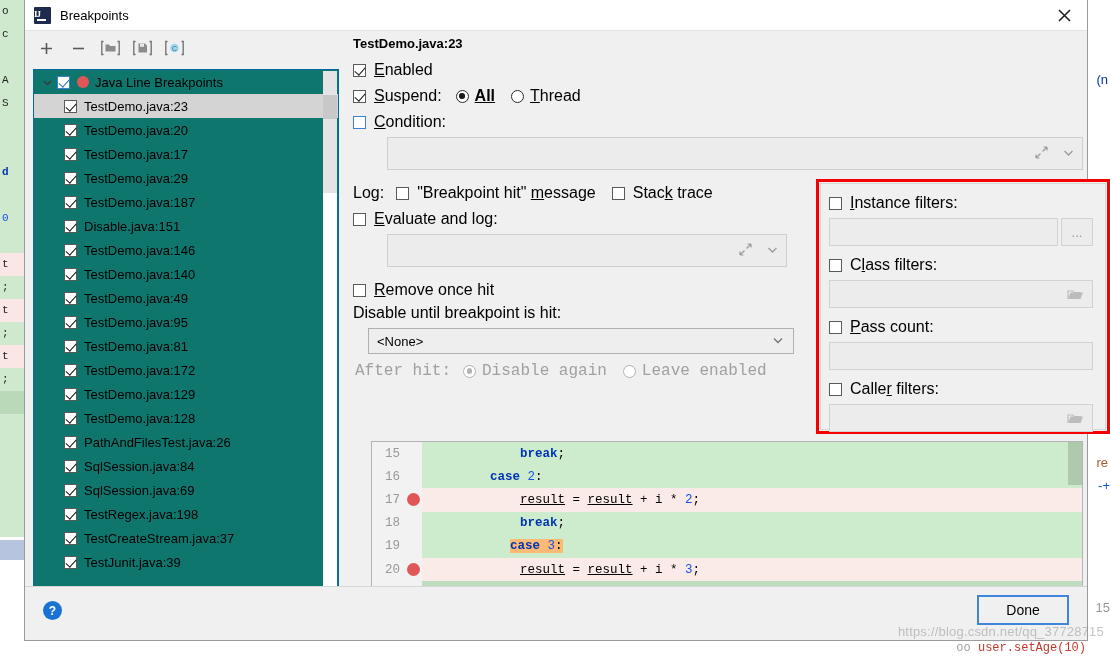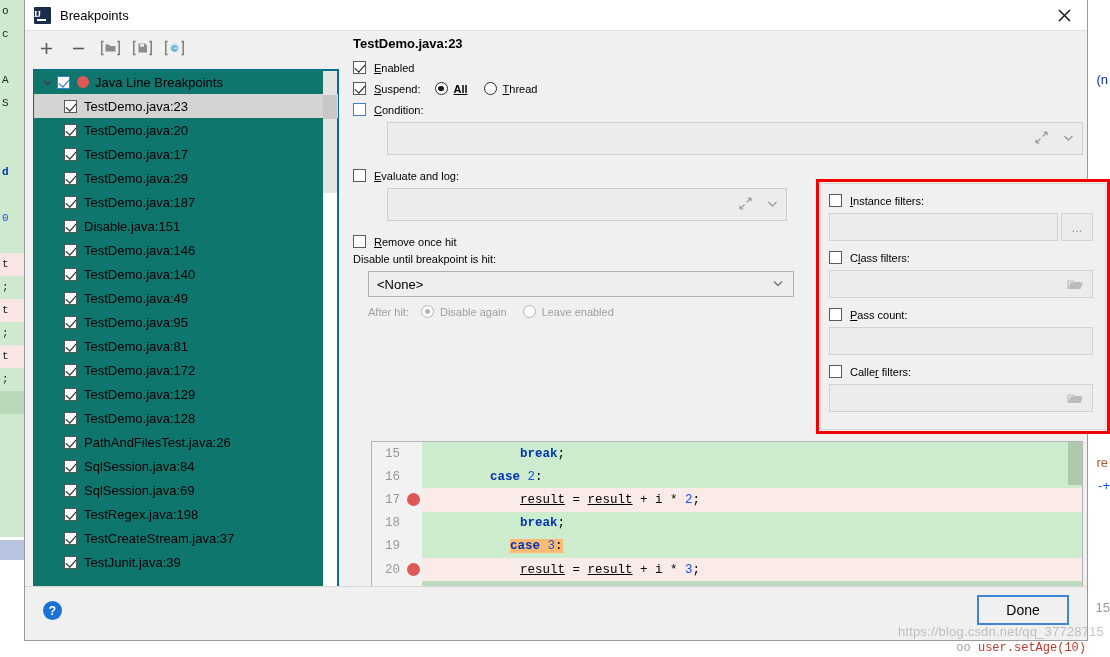--- a/index.html
+++ b/index.html
@@ -126,21 +126,21 @@
   .list-scroll .thumb.dark { background:#c8c8c8; }
   .grip {
     position:absolute; right: 2px; bottom: 2px; width: 9px; height: 9px;
   }
   .grip i { position:absolute; width:2px; height:2px; background:#b8b8b8; }
 
   
   .detail { position:absolute; left: 328px; top: 36px; width: 730px; }
   .bp-title { font-size: 13px; font-weight: bold; margin: 0 0 10px 0; }
   .row { display:flex; align-items:center; margin-bottom: 8px; }
-  .lbl { font-size: 11px; }
+  .lbl { font-size: 16px; }
   .lbl u { text-decoration: underline; }
   .chk {
     width: 13px; height: 13px; border: 1px solid #5a5a5a; background: #fff;
     display:inline-block; position:relative; flex:none; margin-right: 8px;
   }
   .chk.blue { border-color:#3f7fd0; }
   .chk.checked::after {
     content:""; position:absolute; left:3px; top:0px; width:5px; height:9px;
     border: solid #1a1a1a; border-width: 0 1.6px 1.6px 0; transform: rotate(42deg);
   }
@@ -468,20 +468,27 @@
             </svg>
           </span>
           <span>
             <svg width="15" height="15" viewBox="0 0 15 15">
                 <path d="M3.5 6 L7.5 10 L11.5 6" stroke="#9a9a9a" stroke-width="1.3" fill="none"></path>
               </svg>
           </span>
         </span>
       </div>
 
+      <div class="row">
+        <span class="lbl" style="margin-right:12px;">Log:</span>
+        <span class="chk"></span>
+        <span class="lbl" style="margin-right:16px;">"Breakpoint hit" <u>m</u>essage</span>
+        <span class="chk"></span>
+        <span class="lbl">Stac<u>k</u> trace</span>
+      </div>
 
       <div class="row" style="margin-bottom:6px;">
         <span class="chk"></span>
         <span class="lbl"><u>E</u>valuate and log:</span>
       </div>
       <div class="field" style="margin-left:34px;width:400px;height:33px;margin-bottom:14px;">
         <span class="icons">
           <span>
             <svg width="15" height="15" viewBox="0 0 15 15">
               <path d="M13 2 L8.5 6.5 M13 2 H9.5 M13 2 V5.5" stroke="#9a9a9a" stroke-width="1.2" fill="none"></path>
@@ -506,21 +513,21 @@
       </div>
       <div class="combo" style="margin-left:15px;width:426px;margin-bottom:8px;">
         <span class="cv">&lt;None&gt;</span>
         <span>
           <svg width="14" height="14" viewBox="0 0 14 14">
               <path d="M3 5.5 L7 9.5 L11 5.5" stroke="#777" stroke-width="1.4" fill="none"></path>
             </svg>
         </span>
       </div>
 
-      <div class="row" style="margin-left:15px;">
+      <div class="row" style="margin-left:2px;font-family:Liberation Mono, monospace;">
         <span class="lbl disabled-text" style="margin-right:12px;">After hit:</span>
         <span class="radio dis sel"></span>
         <span class="lbl disabled-text" style="margin-right:16px;">Disable again</span>
         <span class="radio dis"></span>
         <span class="lbl disabled-text">Leave enabled</span>
       </div>
     </div>
 
     <div class="filters">
       <div class="filters-inner">

